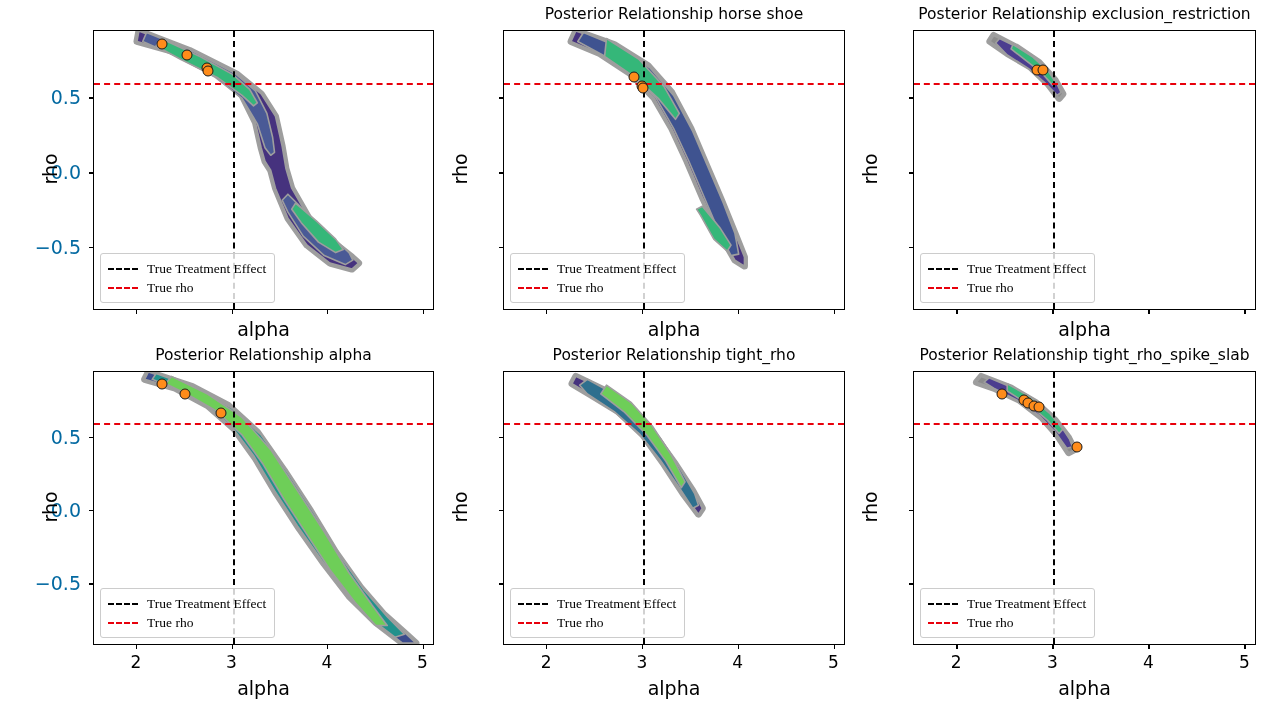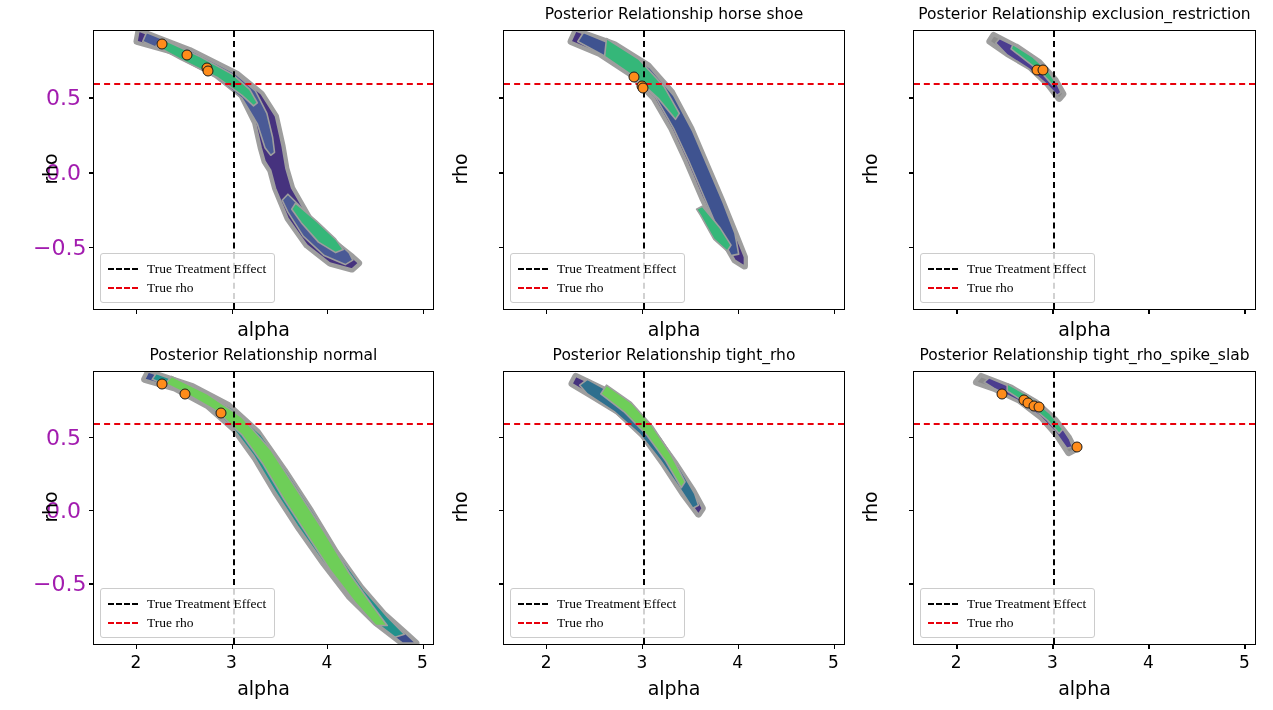--- a/index.html
+++ b/index.html
@@ -11,21 +11,21 @@
     position:absolute;left:0;right:0;top:0;text-align:center;
     font-size:15.5px;color:#000;white-space:nowrap;line-height:20px;
   }
   .axes{position:absolute;border:1.3px solid #000;background:#fff;box-sizing:border-box;overflow:hidden;}
   .axes svg{position:absolute;left:0;top:0;}
 
   
   .tick-x{position:absolute;width:1.3px;height:4px;background:#000;top:100%;}
   .tick-y{position:absolute;height:1.3px;width:4px;background:#000;right:100%;}
   .ticklabel-x{position:absolute;transform:translateX(-50%);font-size:17px;color:#000;}
-  .ticklabel-y{position:absolute;transform:translateY(-50%);font-size:22px;color:#a21caf;text-align:right;}
+  .ticklabel-y{position:absolute;transform:translateY(-50%);font-size:19px;color:#0369a1;text-align:right;}
 
   .axlabel-x{position:absolute;left:0;right:0;text-align:center;font-size:19px;color:#000;}
   .axlabel-y{position:absolute;font-size:19px;color:#000;transform-origin:center center;}
 
   
   .vline{position:absolute;top:0;bottom:0;width:0;border-left:2.2px dashed #000;}
   .hline{position:absolute;left:0;right:0;height:0;border-top:2.2px dashed #e8000b;}
 
   
   .pt{position:absolute;width:11px;height:11px;border-radius:50%;
@@ -158,21 +158,21 @@
       <div class="tick-x" style="left: 199.314px; top: 306px;"></div>
       <div class="tick-x" style="left: 295.392px; top: 306px;"></div>
       <div class="tick-x" style="left: 391.471px; top: 306px;"></div>
       <div class="tick-y" style="left: 56px; top: 93.3797px;"></div>
       <div class="tick-y" style="left: 56px; top: 168.246px;"></div>
       <div class="tick-y" style="left: 56px; top: 243.112px;"></div>
       <div class="axlabel-x" style="top: 314px;">alpha</div>
       <div class="axlabel-y" style="left: -8px; top: 154px; width: 50px; text-align: center; transform: rotate(-90deg);">rho</div>
     </div>
     <div class="panel" style="left: 33px; top: 345px; width: 461px; height: 364px;">
-      <div class="panel-title" style="width: 461px;">Posterior Relationship normal</div>
+      <div class="panel-title" style="width: 461px;">Posterior Relationship alpha</div>
       <div class="axes" style="left: 60px; top: 26px; width: 341px; height: 274px;">
         <svg width="341" height="274">
           <g>
             <polygon points="54.445378151260506,0 98.38375350140055,14.652406417112298 134.68067226890753,33.70053475935827 163.33613445378148,60.07486631016045 190.08123249299717,98.1711229946524 216.82633053221284,139.19786096256686 241.66106442577032,180.22459893048128 266.4957983193277,215.39037433155082 289.4201680672269,241.76470588235293 312.3445378151261,262.27807486631013 321.89635854341736,271.06951871657753 308.5238095238095,271.06951871657753 281.7787114845938,250.55614973262033 255.0336134453781,224.18181818181816 230.1988795518207,191.9465240641711 205.36414565826334,156.78074866310163 182.43977591036415,121.61497326203208 161.42577030812325,86.44919786096258 140.41176470588235,57.144385026737986 113.66666666666669,33.70053475935827 81.19047619047616,16.117647058823533 50.62464985994398,7.326203208556149" fill="#9e9e9e" stroke="#9e9e9e" stroke-width="7" stroke-linejoin="round"></polygon>
           </g>
           <polygon points="54.445378151260506,0 98.38375350140055,14.652406417112298 134.68067226890753,33.70053475935827 163.33613445378148,60.07486631016045 190.08123249299717,98.1711229946524 216.82633053221284,139.19786096256686 241.66106442577032,180.22459893048128 266.4957983193277,215.39037433155082 289.4201680672269,241.76470588235293 312.3445378151261,262.27807486631013 321.89635854341736,271.06951871657753 308.5238095238095,271.06951871657753 281.7787114845938,250.55614973262033 255.0336134453781,224.18181818181816 230.1988795518207,191.9465240641711 205.36414565826334,156.78074866310163 182.43977591036415,121.61497326203208 161.42577030812325,86.44919786096258 140.41176470588235,57.144385026737986 113.66666666666669,33.70053475935827 81.19047619047616,16.117647058823533 50.62464985994398,7.326203208556149" fill="#3b4a8c" stroke="#9e9e9e" stroke-width="1.6" stroke-linejoin="round"></polygon>
           <polygon points="62.08683473389356,1.4652406417112662 102.20448179271709,16.117647058823533 138.50140056022408,36.63101604278074 167.156862745098,63.0053475935829 193.90196078431373,101.10160427807484 220.64705882352933,142.12834224598933 245.48179271708685,183.15508021390374 270.31652661064425,218.32085561497328 293.2408963585434,244.6951871657754 310.4341736694677,262.27807486631013 300.88235294117646,265.2085561497326 277.9579831932773,247.62566844919786 253.1232492997199,221.25133689839572 228.28851540616242,189.01604278074865 203.453781512605,153.85026737967914 180.52941176470586,118.68449197860961 159.51540616246498,83.5187165775401 138.50140056022408,55.679144385026746 111.75630252100841,32.23529411764709 79.28011204481791,16.117647058823533 58.26610644257703,7.326203208556149" fill="#21918c" stroke="#9e9e9e" stroke-width="1.6" stroke-linejoin="round"></polygon>
           <polygon points="77.36974789915965,4.395721925133707 113.66666666666669,21.978609625668447 148.0532212885154,45.42245989304813 176.70868347338933,77.6577540106952 203.453781512605,118.68449197860961 230.1988795518207,159.71122994652407 255.0336134453781,200.7379679144385 277.9579831932773,232.97326203208556 293.2408963585434,253.4866310160428 281.7787114845938,253.4866310160428 260.764705882353,230.04278074866312 235.92997198879547,197.80748663101605 213.00560224089628,162.64171122994654 190.08123249299717,127.47593582887703 169.06722689075627,92.31016042780749 148.0532212885154,63.0053475935829 123.21848739495796,39.56149732620322 92.65266106442576,21.978609625668447 71.63865546218484,11.721925133689856" fill="#6ece58" stroke="#9e9e9e" stroke-width="1.6" stroke-linejoin="round"></polygon>
         </svg>
         <div class="vline" style="left: 138.501px;"></div>

